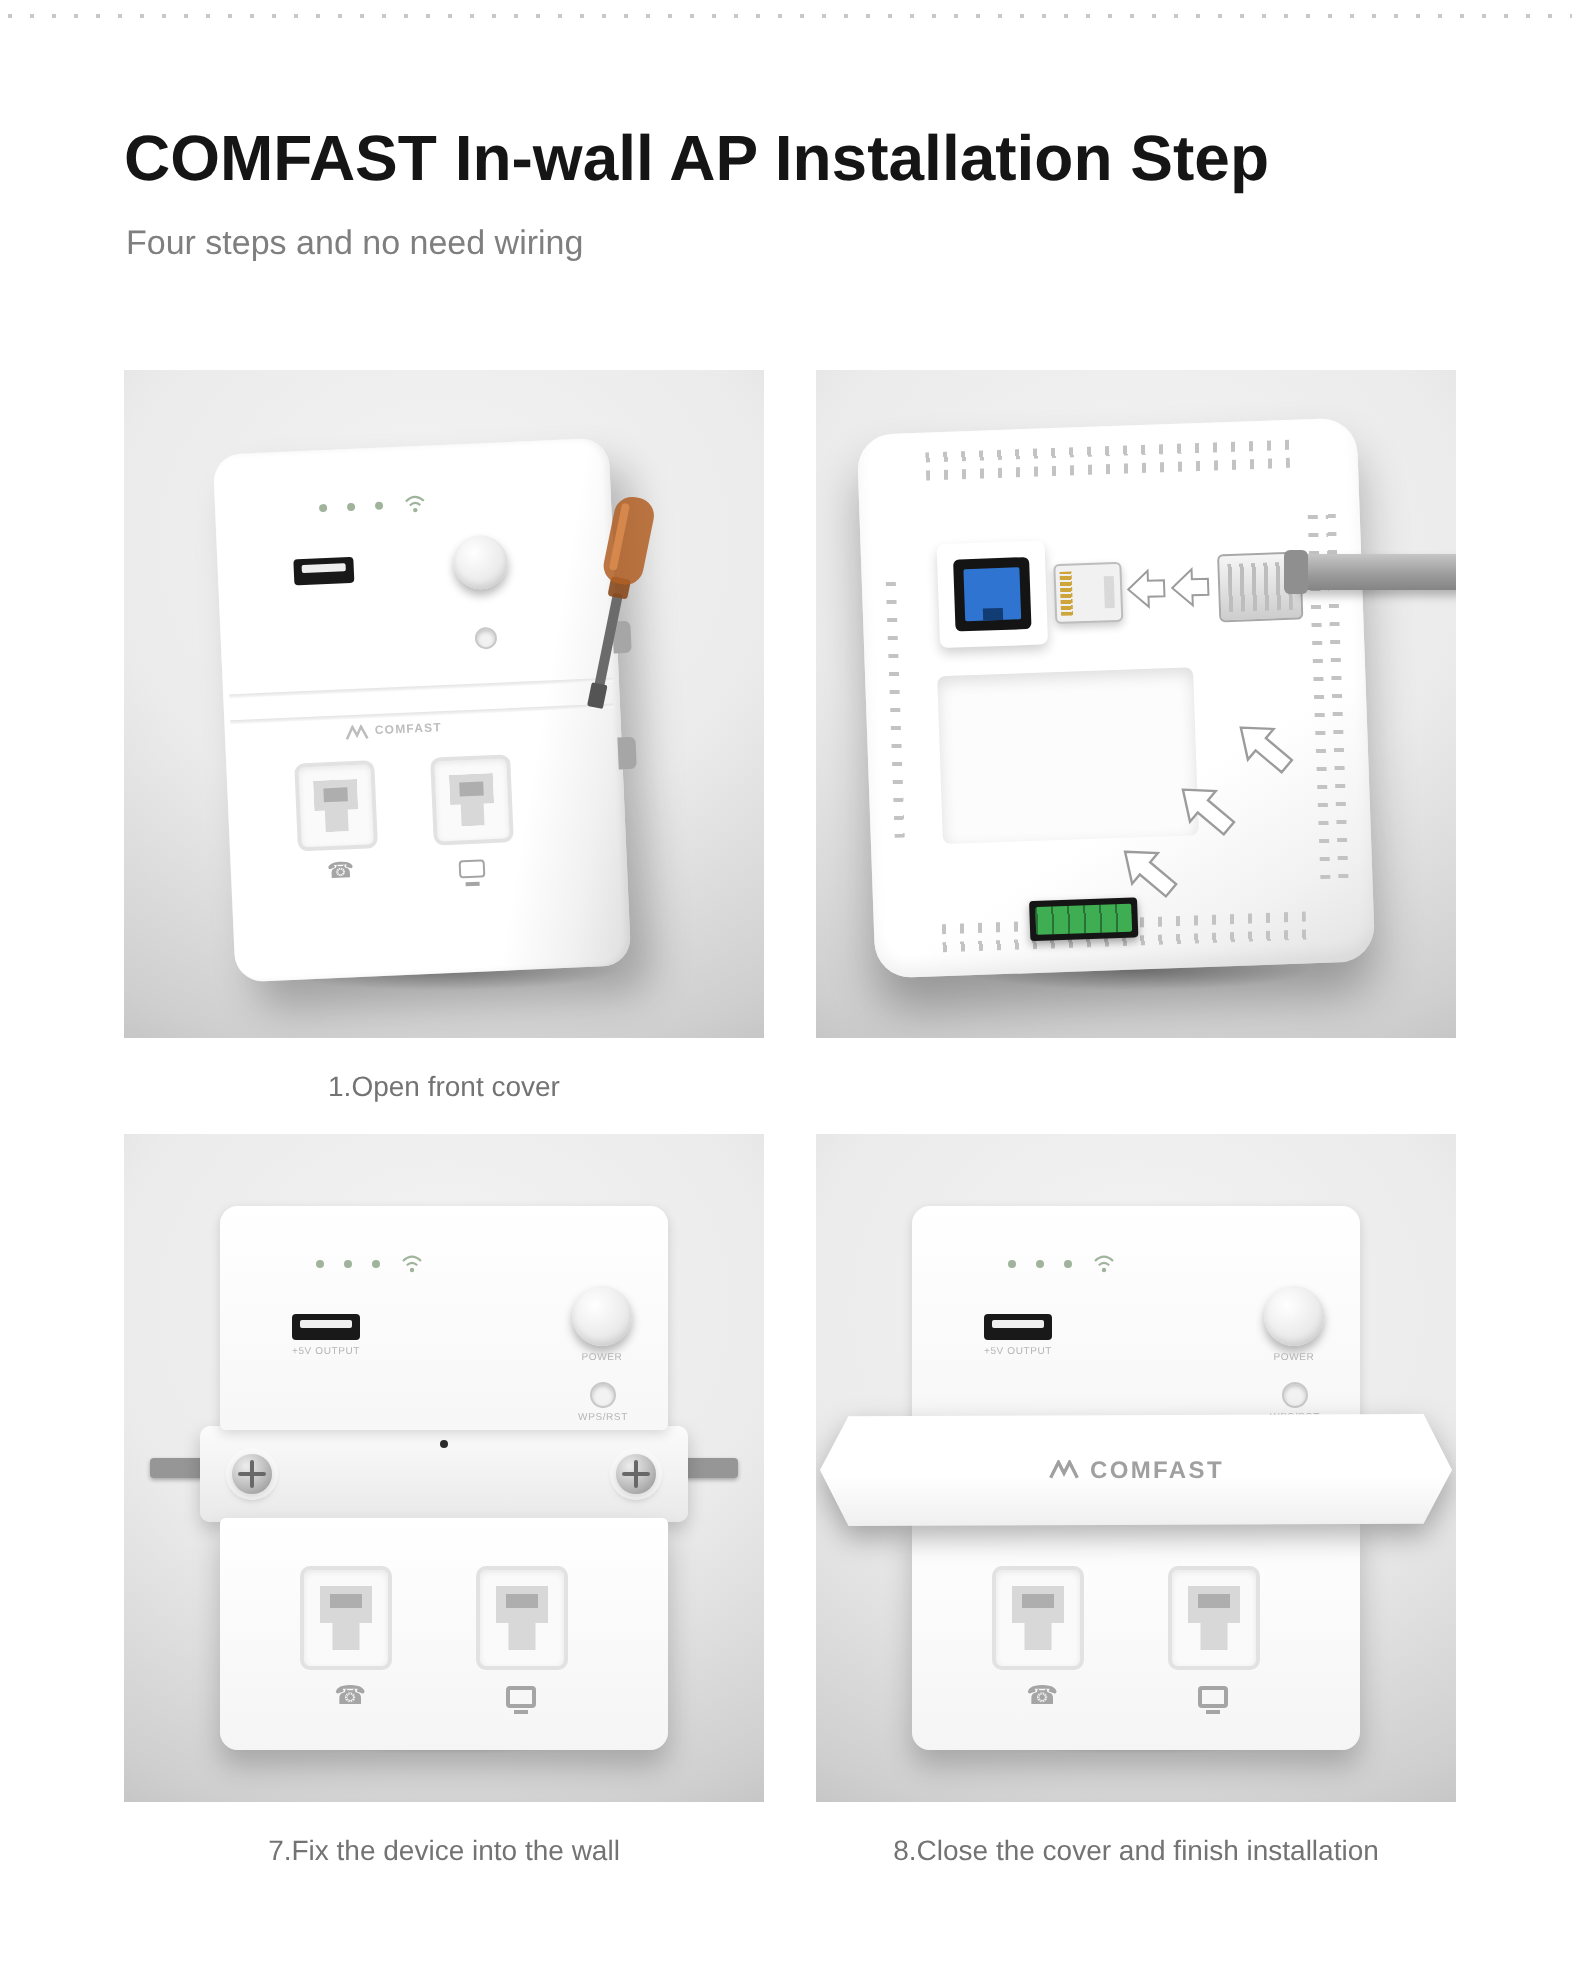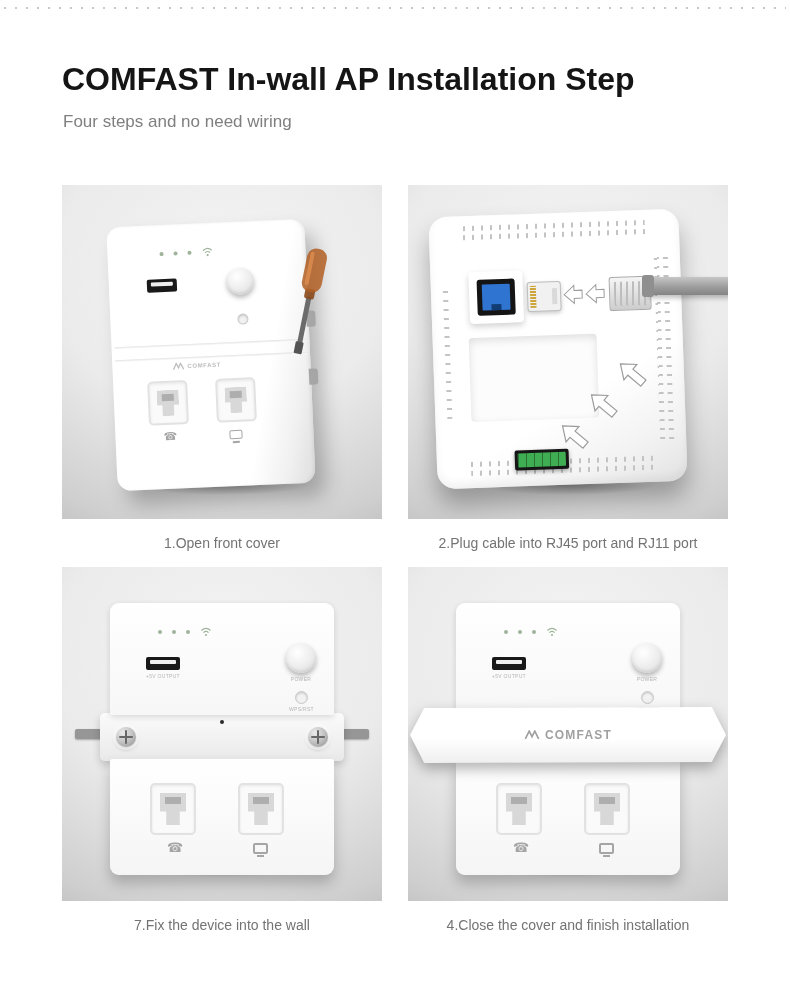--- a/index.html
+++ b/index.html
@@ -226,21 +226,20 @@
               <polygon points="1,11 14,1 14,7 31,7 31,15 14,15 14,21" transform="translate(48,36) rotate(42 16 11)"></polygon>
               <polygon points="1,11 14,1 14,7 31,7 31,15 14,15 14,21" transform="translate(18,66) rotate(42 16 11)"></polygon>
             </g>
           </svg>
           <div class="terminal">
             <div class="terminal-in"></div>
           </div>
         </div>
         <div class="cable"></div>
       </div>
-      <figcaption class="caption">2.Plug cable into RJ45 port and RJ11 port</figcaption>
     </figure>
 
     <figure>
       <div class="panel">
         <div class="device d34">
           <div class="tab tab-l"></div>
           <div class="tab tab-r"></div>
           <div class="frame">
             <div class="screw screw-l"></div>
             <div class="screw screw-r"></div>
@@ -314,17 +313,17 @@
             <div class="cover"></div>
             <div class="cover-logo">
               <svg width="16" height="10" viewBox="0 0 14 9">
                 <path d="M1 8 L4.5 1 L7 6 L9.5 1 L13 8" fill="none" stroke="currentColor" stroke-width="1.5"></path>
               </svg>
               <span>COMFAST</span>
             </div>
           </div>
         </div>
       </div>
-      <figcaption class="caption">4.Close the cover and finish installation</figcaption>
+      <figcaption class="caption">8.Close the cover and finish installation</figcaption>
     </figure>
 
   </div>
 </div>
 
 </body></html>

